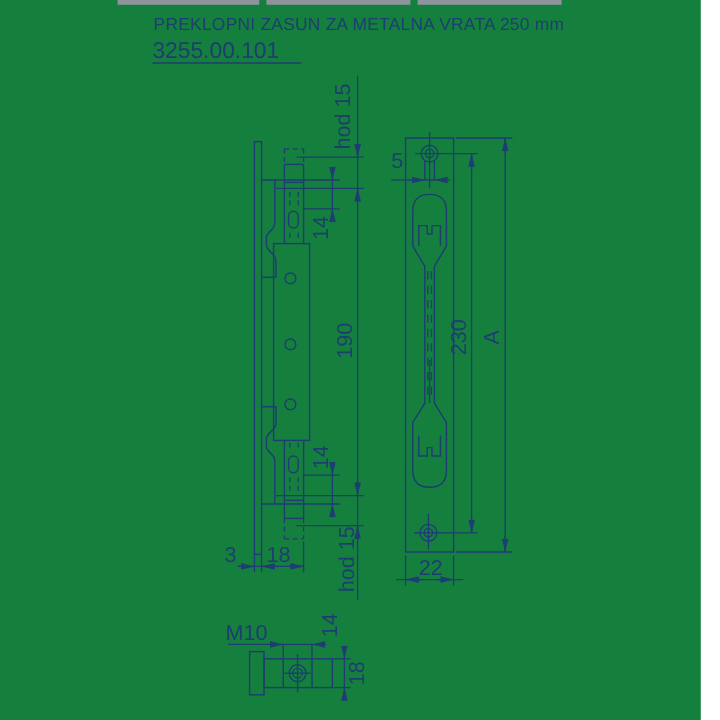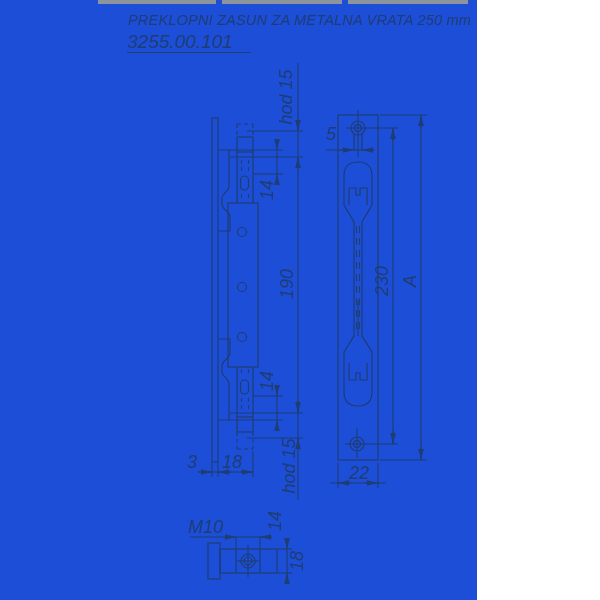--- a/index.html
+++ b/index.html
@@ -1,17 +1,17 @@
 <!DOCTYPE html>
 <html><head>
 <meta charset="utf-8">
 <style>
   html,body{margin:0;padding:0;background:#ffffff;}
-  .stage{position:relative;width:477px;height:600px;background:#1d4ed8;overflow:hidden;
-         font-family:"Liberation Sans", sans-serif;font-style:italic;}
+  .stage{position:relative;width:584px;height:600px;background:#15803d;overflow:hidden;
+         font-family:"Liberation Sans", sans-serif;}
   svg{position:absolute;left:0;top:0;}
   .ln{stroke:#1e3d72;stroke-width:1.2;fill:none;stroke-linecap:butt;}
   .thin{stroke:#1e3d72;stroke-width:1.1;fill:none;}
   .dash{stroke:#1e3d72;stroke-width:1.1;fill:none;stroke-dasharray:4,3;}
   .dashl{stroke:#1e3d72;stroke-width:1.1;fill:none;stroke-dasharray:7,5;}
   .arr{stroke:#1e3d72;stroke-width:1.1;fill:none;}
   .txt{fill:#1e3d72;}
   .dim{font-size:18px;}
   .title-line{font-size:14.5px;letter-spacing:.2px;}
   .code-line{font-size:19px;}

